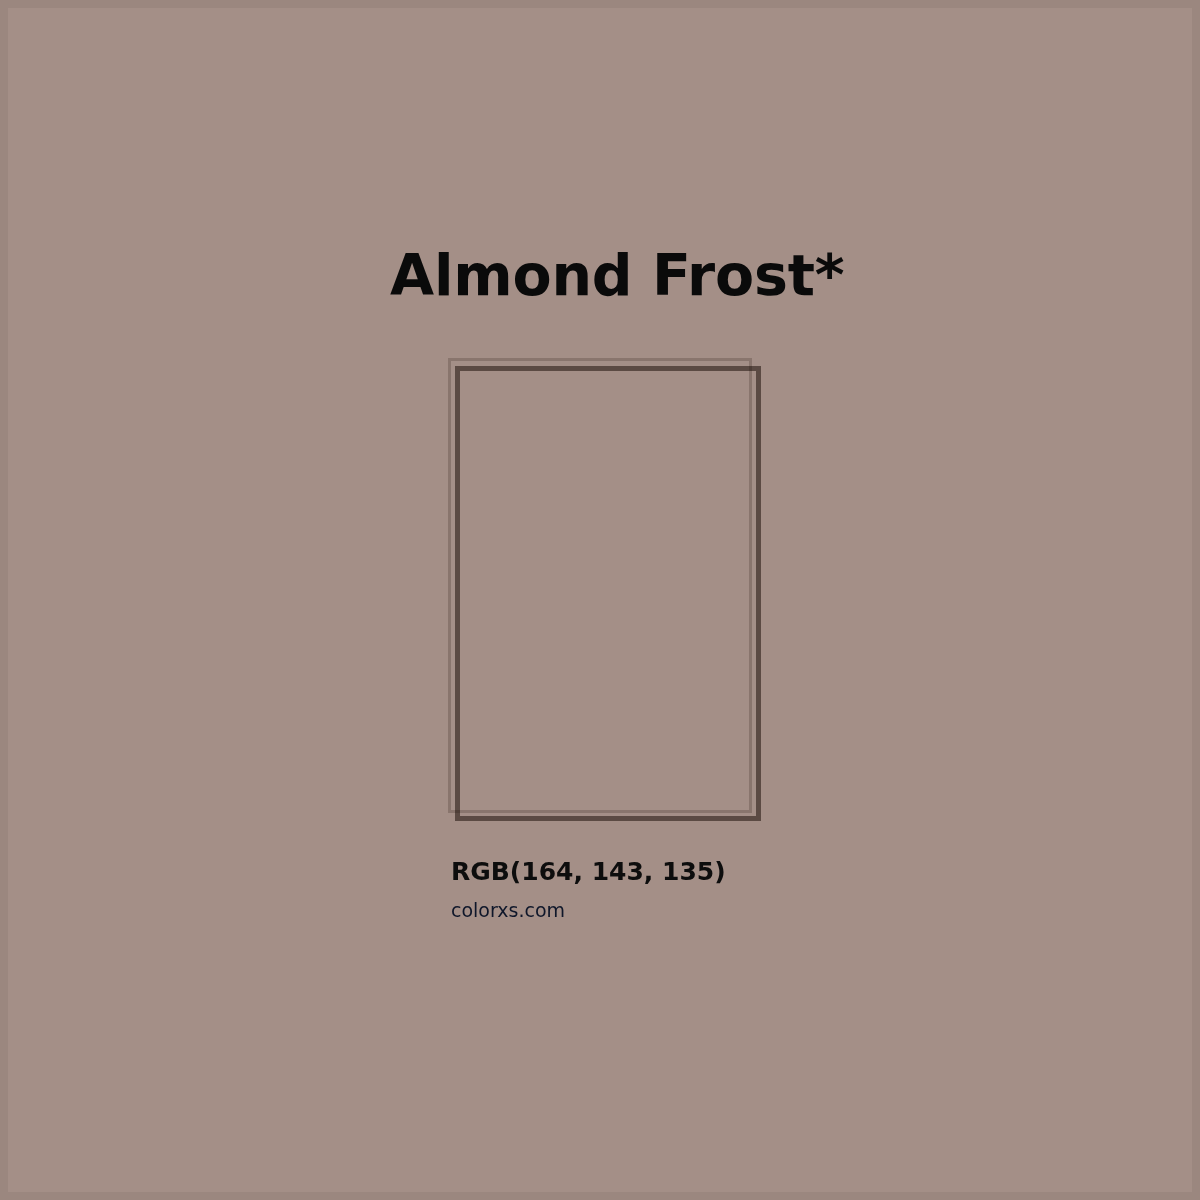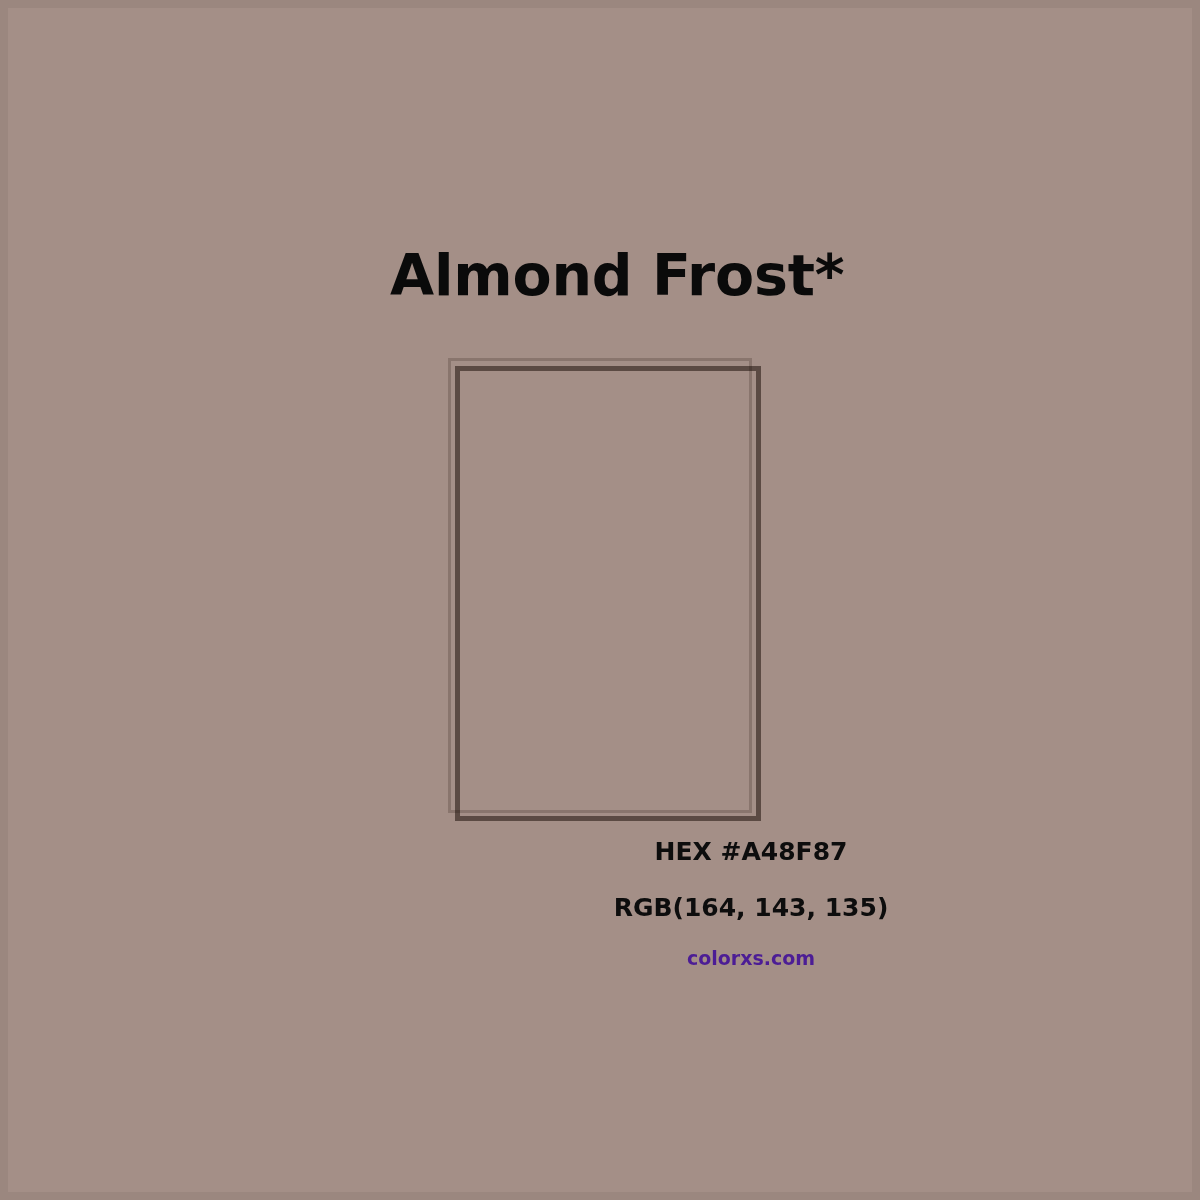--- a/index.html
+++ b/index.html
@@ -15,21 +15,20 @@
     overflow: hidden;
   }
 
   
   .canvas {
     position: relative;
     width: 1200px;
     height: 932px;
     background: #a48f87;
     box-sizing: border-box;
-    text-align: center;
   }
 
   
   .canvas-frame {
     position: absolute;
     left: 0;
     top: 0;
     width: 1200px;
     height: 1200px;
     box-sizing: border-box;
@@ -107,39 +106,38 @@
   .info-rgb {
     font-size: 25px;
     font-weight: bold;
     line-height: 36px;
     color: #0d0d0d;
     margin-top: 20px;
   }
 
   .info-source {
     font-size: 19px;
-    font-weight: bold;
+    font-weight: normal;
     line-height: 28px;
-    color: #4c1d95;
-    margin-top: 18px;
+    color: #0f172a;
+    margin-top: 6px;
   }
 </style>
 </head>
 <body>
 
 <div class="canvas">
 
   <div class="canvas-frame"></div>
 
   <h1 class="color-title">Almond Frost*</h1>
 
   <div class="swatch-area">
     <div class="swatch-rect swatch-rect-back"></div>
     <div class="swatch-rect swatch-rect-front"></div>
   </div>
 
   <div class="info-block">
-    <p class="info-line info-hex">HEX #A48F87</p>
     <p class="info-line info-rgb">RGB(164, 143, 135)</p>
     <p class="info-line info-source">colorxs.com</p>
   </div>
 
 </div>
 
 </body></html>

